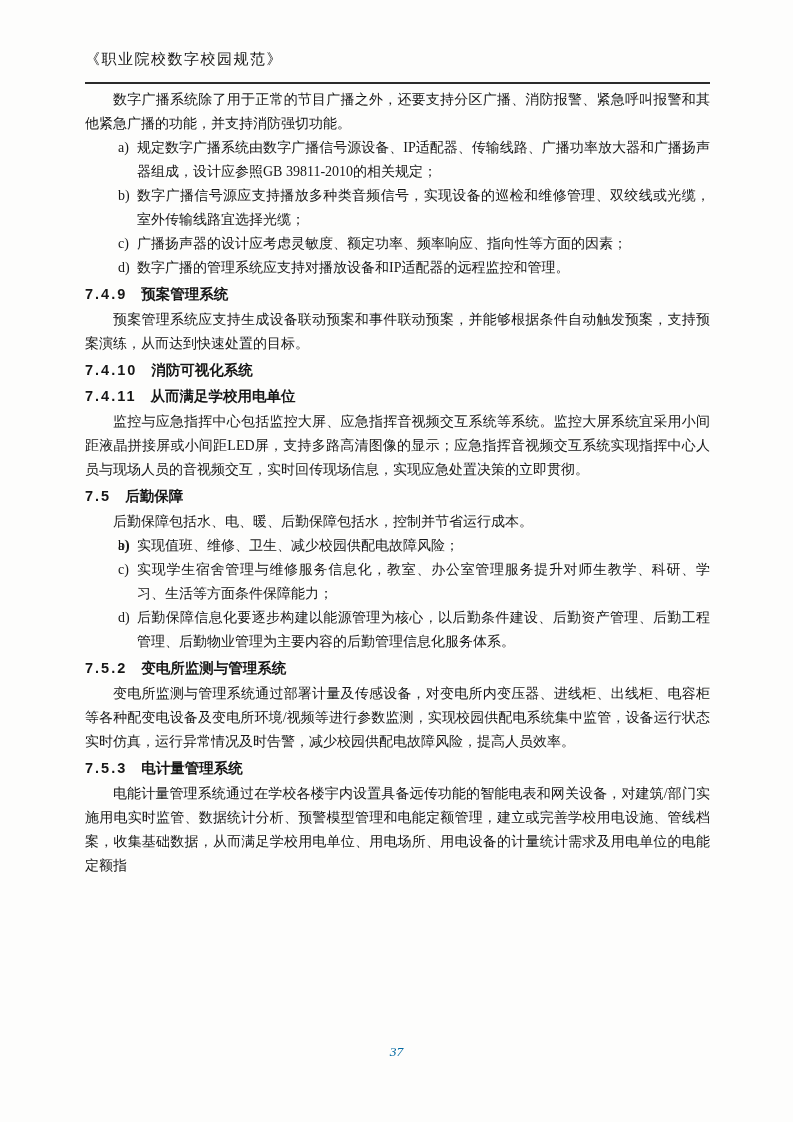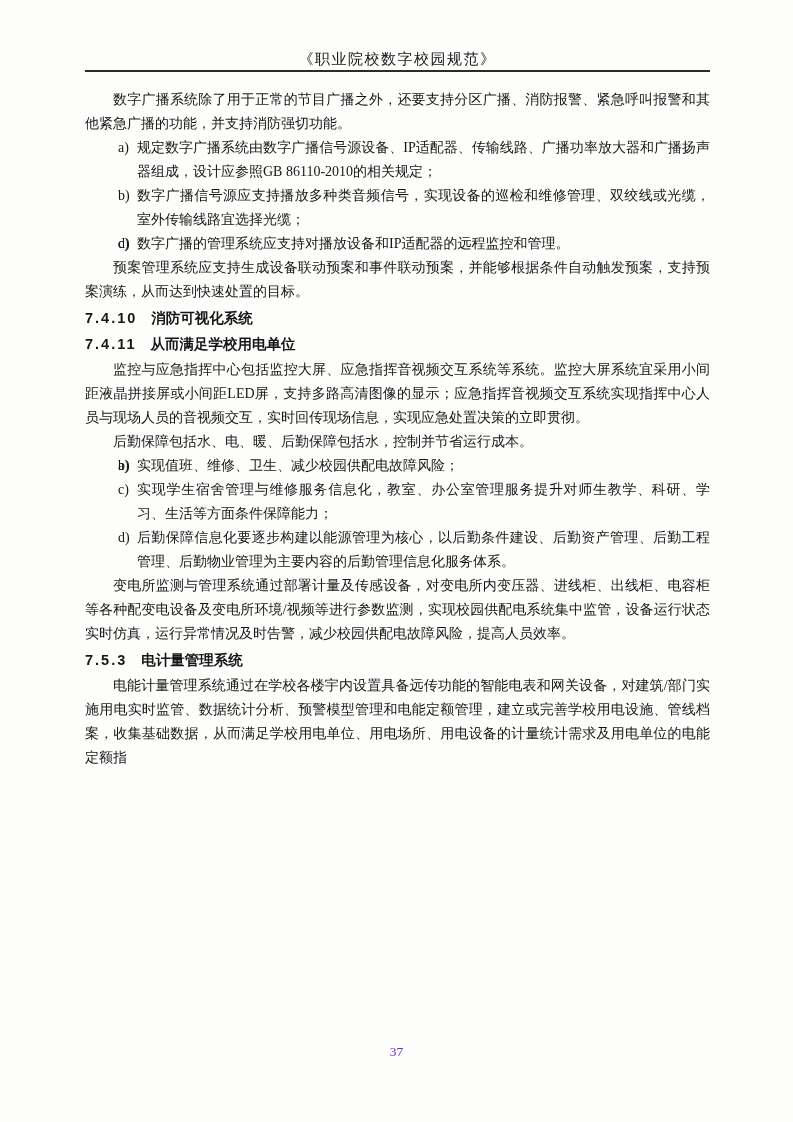--- a/index.html
+++ b/index.html
@@ -11,29 +11,29 @@
     margin: 0 auto;
     background: #fdfdfc;
     font-family: "Liberation Serif", "DejaVu Serif", serif;
     color: #161616;
     overflow: hidden;
   }
   .content {
     padding: 48px 83px 0 85px;
   }
   .page-header {
-    text-align: center;
+    text-align: left;
     font-size: 15px;
     letter-spacing: 1.5px;
     line-height: 22px;
-    padding-bottom: 0;
+    padding-bottom: 12px;
     border-bottom: 2px solid #2b2b2b;
   }
   .doc-body {
-    padding-top: 16px;
+    padding-top: 4px;
     font-size: 14px;
     line-height: 24px;
     text-align: justify;
   }
   .para {
     text-indent: 28px;
   }
   .doc-list .item {
     position: relative;
     padding-left: 52px;
@@ -55,68 +55,78 @@
     letter-spacing: 2px;
     margin-right: 10px;
   }
   .page-footer {
     position: absolute;
     left: 0;
     right: 0;
     bottom: 62px;
     text-align: center;
     font-size: 13.5px;
-    color: #6d28d9;
+    color: #0369a1;
+    font-style: italic;
   }
 </style>
 </head>
 <body>
 
 <div class="page">
   <div class="content">
 
     <div class="page-header">
       <span>《职业院校数字校园规范》</span>
     </div>
 
     <div class="doc-body">
 
       <p class="para">数字广播系统除了用于正常的节目广播之外，还要支持分区广播、消防报警、紧急呼叫报警和其他紧急广播的功能，并支持消防强切功能。</p>
 
       <div class="doc-list">
         <div class="item">
           <span class="marker">a)</span>
-          <span>规定数字广播系统由数字广播信号源设备、IP适配器、传输线路、广播功率放大器和广播扬声器组成，设计应参照GB 86110-2010的相关规定；</span>
+          <span>规定数字广播系统由数字广播信号源设备、IP适配器、传输线路、广播功率放大器和广播扬声器组成，设计应参照GB 39811-2010的相关规定；</span>
         </div>
         <div class="item">
           <span class="marker">b)</span>
           <span>数字广播信号源应支持播放多种类音频信号，实现设备的巡检和维修管理、双绞线或光缆，室外传输线路宜选择光缆；</span>
         </div>
         <div class="item">
           <span class="marker">c)</span>
+          <span>广播扬声器的设计应考虑灵敏度、额定功率、频率响应、指向性等方面的因素；</span>
         </div>
         <div class="item">
           <span class="marker">d)</span>
           <span>数字广播的管理系统应支持对播放设备和IP适配器的远程监控和管理。</span>
         </div>
       </div>
 
+      <h3 class="heading">
+        <span class="num">7.4.9</span>
+        <span>预案管理系统</span>
+      </h3>
       <p class="para">预案管理系统应支持生成设备联动预案和事件联动预案，并能够根据条件自动触发预案，支持预案演练，从而达到快速处置的目标。</p>
 
       <h3 class="heading">
         <span class="num">7.4.10</span>
         <span>消防可视化系统</span>
       </h3>
 
       <h3 class="heading">
         <span class="num">7.4.11</span>
         <span>从而满足学校用电单位</span>
       </h3>
       <p class="para">监控与应急指挥中心包括监控大屏、应急指挥音视频交互系统等系统。监控大屏系统宜采用小间距液晶拼接屏或小间距LED屏，支持多路高清图像的显示；应急指挥音视频交互系统实现指挥中心人员与现场人员的音视频交互，实时回传现场信息，实现应急处置决策的立即贯彻。</p>
 
+      <h2 class="heading">
+        <span class="num">7.5</span>
+        <span>后勤保障</span>
+      </h2>
       <p class="para">后勤保障包括水、电、暖、后勤保障包括水，控制并节省运行成本。</p>
 
       <div class="doc-list">
         <div class="item">
           <span class="marker">a)</span>
         </div>
         <div class="item">
           <span class="marker">b)</span>
           <span>实现值班、维修、卫生、减少校园供配电故障风险；</span>
         </div>
@@ -124,20 +134,24 @@
           <span class="marker">c)</span>
           <span>实现学生宿舍管理与维修服务信息化，教室、办公室管理服务提升对师生教学、科研、学习、生活等方面条件保障能力；</span>
         </div>
         <div class="item">
           <span class="marker">d)</span>
           <span>后勤保障信息化要逐步构建以能源管理为核心，以后勤条件建设、后勤资产管理、后勤工程管理、后勤物业管理为主要内容的后勤管理信息化服务体系。</span>
         </div>
       </div>
 
 
+      <h3 class="heading">
+        <span class="num">7.5.2</span>
+        <span>变电所监测与管理系统</span>
+      </h3>
       <p class="para">变电所监测与管理系统通过部署计量及传感设备，对变电所内变压器、进线柜、出线柜、电容柜等各种配变电设备及变电所环境/视频等进行参数监测，实现校园供配电系统集中监管，设备运行状态实时仿真，运行异常情况及时告警，减少校园供配电故障风险，提高人员效率。</p>
 
       <h3 class="heading">
         <span class="num">7.5.3</span>
         <span>电计量管理系统</span>
       </h3>
       <p class="para">电能计量管理系统通过在学校各楼宇内设置具备远传功能的智能电表和网关设备，对建筑/部门实施用电实时监管、数据统计分析、预警模型管理和电能定额管理，建立或完善学校用电设施、管线档案，收集基础数据，从而满足学校用电单位、用电场所、用电设备的计量统计需求及用电单位的电能定额指</p>
 
     </div>
   </div>

